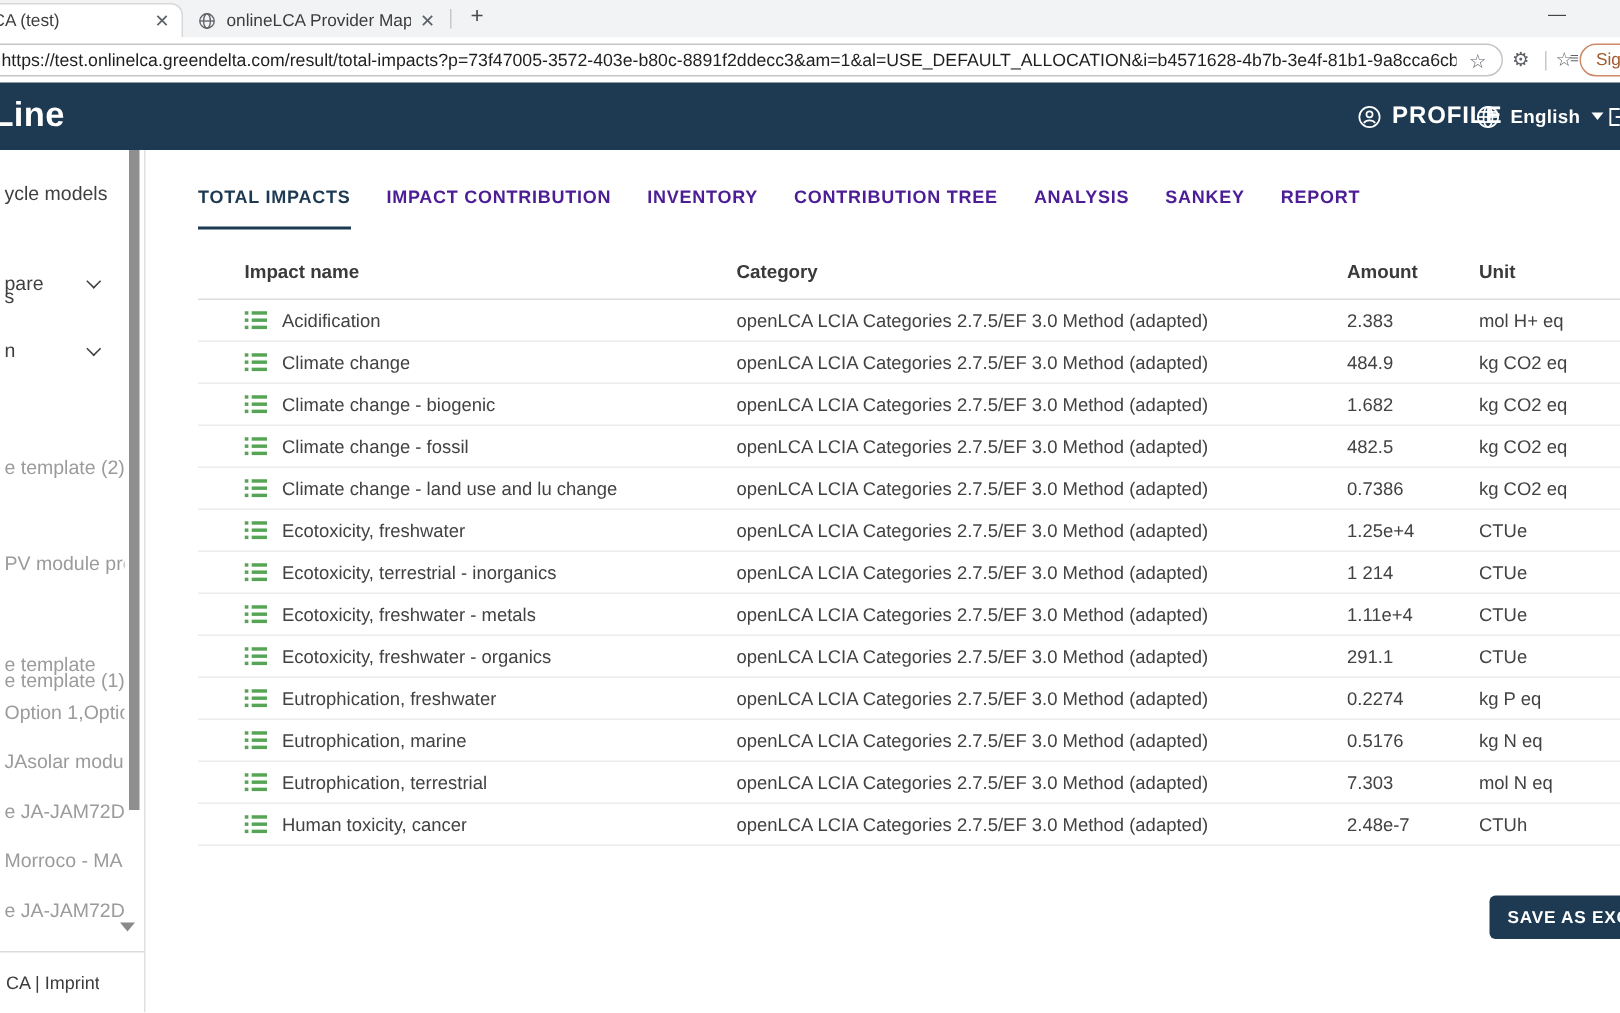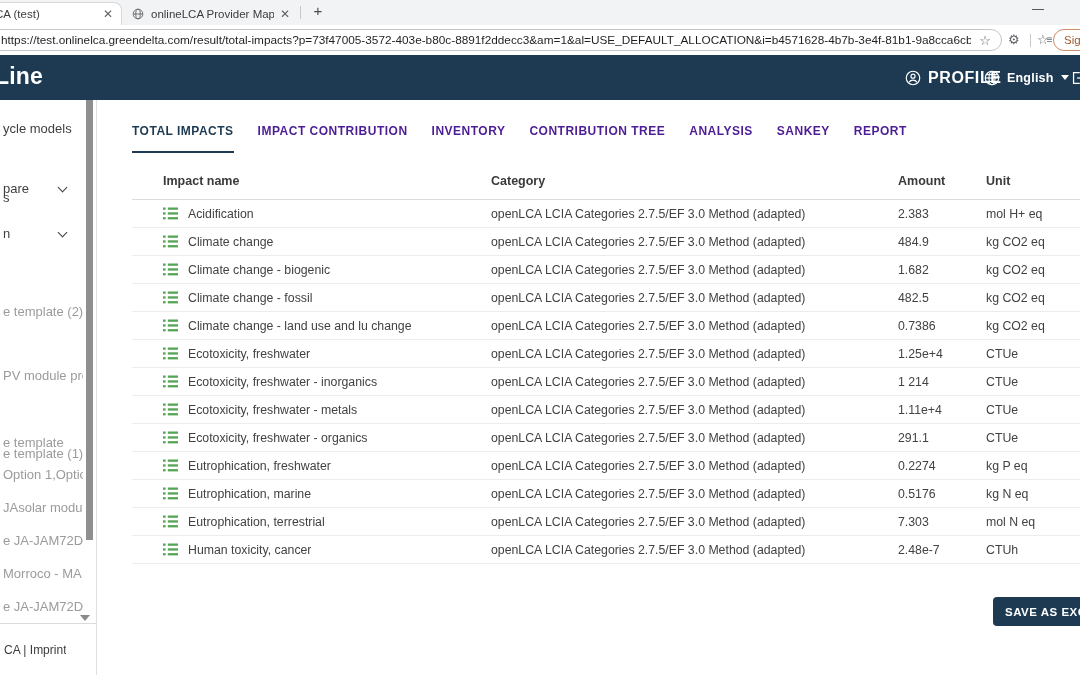--- a/index.html
+++ b/index.html
@@ -58,21 +58,21 @@
   #side-items .side-item:nth-of-type(6){top:268px;}
   #side-items .side-item:nth-of-type(7){top:302px;margin-top:44px;}
   #side-items .side-item:nth-of-type(8){top:335px;}
   #side-items .side-item:nth-of-type(9){top:367px;}
   #side-items .side-item:nth-of-type(10){top:400px;}
   #side-items .side-item:nth-of-type(11){top:433px;}
   #side-items .side-item:nth-of-type(12){top:466px;}
   #side-items .side-item:nth-of-type(13){top:499px;}
   .side-scrollbar{position:absolute;left:86px;top:0;width:7px;height:440px;background:#8f8f8f;}
   .scrolldown{position:absolute;left:80px;top:515px;width:0;height:0;border-left:5px solid transparent;border-right:5px solid transparent;border-top:6px solid #8a8a8a;}
-  .side-footer{position:absolute;left:0;bottom:0;width:96px;height:52px;border-top:1px solid #dcdcdc;display:flex;align-items:center;}
+  .side-footer{position:absolute;left:0;bottom:0;width:96px;height:41px;border-top:1px solid #dcdcdc;display:flex;align-items:center;}
   .side-footer .ftext{font-size:12px;color:#3c3c3c;padding-left:4px;white-space:nowrap;overflow:hidden;}
 
   
   .main{position:absolute;left:96px;top:100px;right:0;bottom:0;background:#fff;border-left:1px solid #e0e0e0;}
   .result-tabs{position:absolute;left:35px;top:24px;display:flex;gap:24px;}
   .rtab{font-size:12px;font-weight:bold;letter-spacing:0.5px;color:#4c1d95;padding-bottom:13px;white-space:nowrap;}
   .rtab.active{color:var(--navy);border-bottom:2.5px solid var(--navy);}
 
   .impacts-table{position:absolute;left:35px;top:62px;right:-40px;}
   .thead,.trow{display:grid;grid-template-columns:359px 407px 88px 140px;align-items:center;}
@@ -349,21 +349,21 @@
       <span class="licon">
         <svg width="15" height="13" viewBox="0 0 15 13" fill="currentColor">
           <rect x="0" y="0.5" width="2.6" height="2.3"></rect>
                   <rect x="4.8" y="0.5" width="10.2" height="2.3"></rect>
           <rect x="0" y="5.3" width="2.6" height="2.3"></rect>
                   <rect x="4.8" y="5.3" width="10.2" height="2.3"></rect>
           <rect x="0" y="10.1" width="2.6" height="2.3"></rect>
                   <rect x="4.8" y="10.1" width="10.2" height="2.3"></rect>
         </svg>
       </span>
-      <span class="tname">Ecotoxicity, freshwater - inorganics</span>
+      <span class="tname">Ecotoxicity, terrestrial - inorganics</span>
     </div>
     <div class="c2">openLCA LCIA Categories 2.7.5/EF 3.0 Method (adapted)</div>
     <div class="c3">1 214</div>
     <div class="c4">CTUe</div>
   </div>
           <div class="trow">
     <div class="c1">
       <span class="licon">
         <svg width="15" height="13" viewBox="0 0 15 13" fill="currentColor">
           <rect x="0" y="0.5" width="2.6" height="2.3"></rect>

